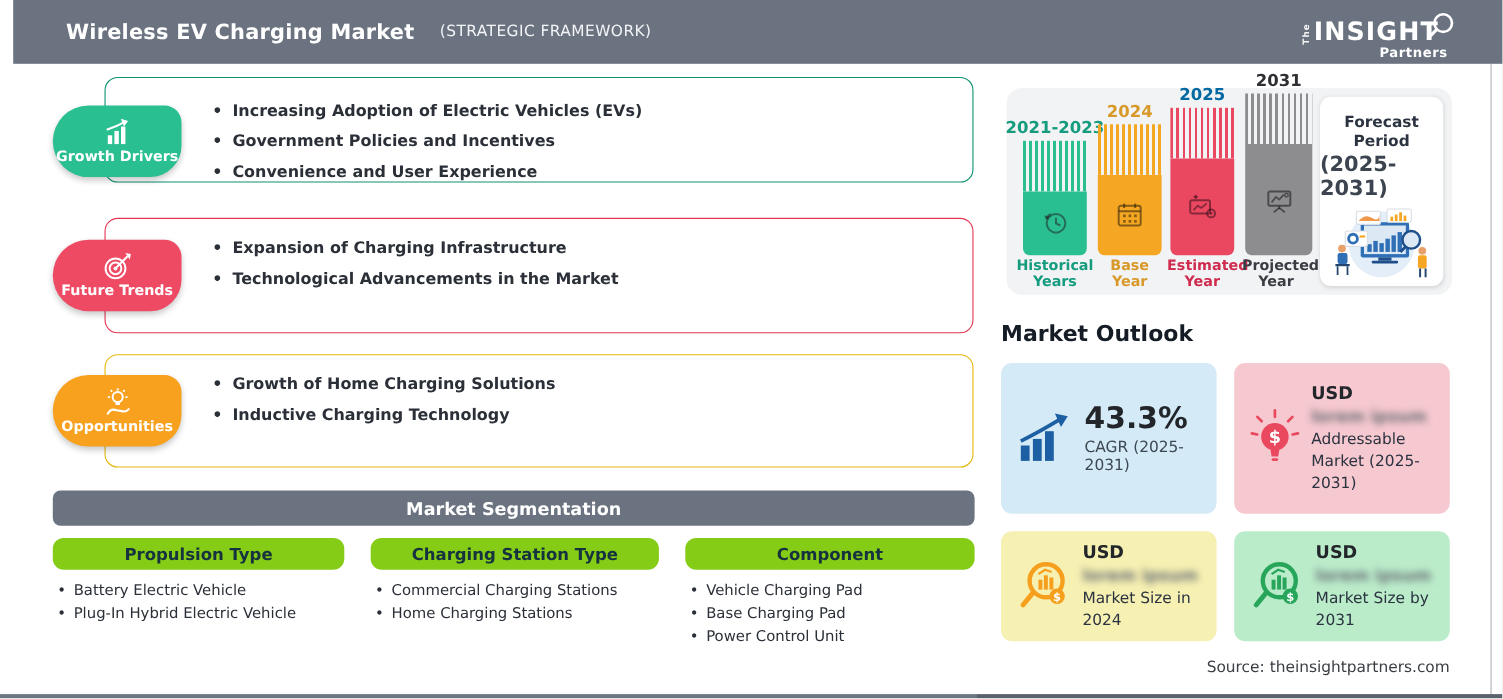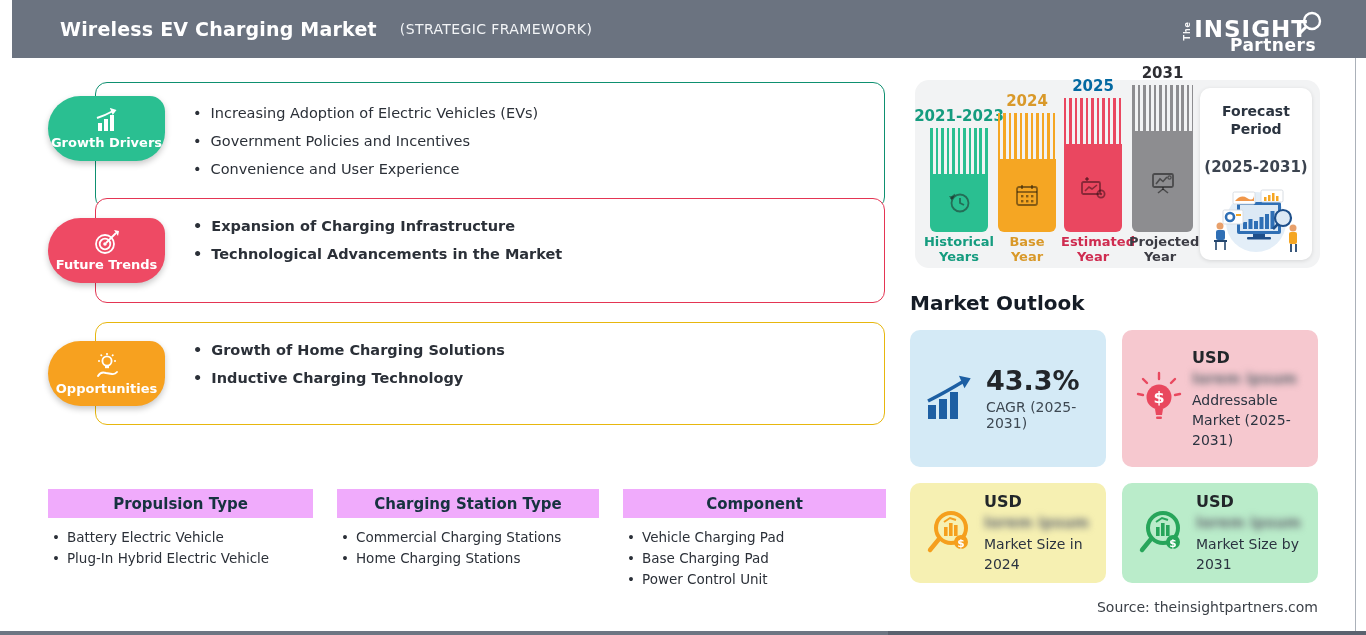--- a/index.html
+++ b/index.html
@@ -12,24 +12,24 @@
   .header {
     position:absolute; top:0; left:12px; width:1366px; height:58px;
     background:#6b7380; display:flex; align-items:center; padding:0 56px 0 48px;
   }
   .header-title { color:#ffffff; font-size:19px; font-weight:700; letter-spacing:.2px; }
   .header-subtitle { color:#f2f4f6; font-size:14px; font-weight:400; margin-left:23px; letter-spacing:.4px; }
   .logo { margin-left:auto; position:relative; display:flex; align-items:flex-start; color:#fff; padding-right:14px; }
   .logo-the { writing-mode:vertical-rl; transform:rotate(180deg); font-size:8px; font-weight:700; letter-spacing:1px; margin:3px 2px 0 0; opacity:.95; }
   .logo-insight { font-size:23px; font-weight:800; letter-spacing:1px; line-height:1; }
   .logo-mag { position:absolute; right:-2px; top:-8px; }
-  .logo-partners { position:absolute; right:6px; bottom:-14px; font-size:17px; font-weight:700; letter-spacing:.5px;margin-top:23px; }
+  .logo-partners { position:absolute; right:6px; bottom:-14px; font-size:12px; font-weight:700; letter-spacing:.5px;margin-top:23px; }
   
   .fw-box { position:absolute; left:95px; width:790px; border-radius:12px; background:#fff; }
-  .fw-box.green  { top:82px;  height:127px; border:1.6px solid #0e9070; }
+  .fw-box.green  { top:70px;  height:96px; border:1.6px solid #0e9070;font-weight:bold; }
   .fw-box.red    { top:198px; height:105px; border:1.6px solid #e43553; }
   .fw-box.yellow { top:322px; height:103px; border:1.6px solid #e7b70e; }
   .fw-list { list-style:none; padding:16px 20px 0 97px; }
   .fw-box.red .fw-list, .fw-box.yellow .fw-list { padding-top:13px;font-weight:bold; }
   .fw-list li { font-size:14.5px; color:#2b3038; line-height:28px; }
   .fw-list li::before { content:"•"; margin-right:9px; color:#2b3038; }
   .badge {
     position:absolute; left:48px; width:117px; height:65px; border-radius:34px 16px 30px 34px;
     display:flex; flex-direction:column; align-items:center; justify-content:center; gap:1px;
     box-shadow:0 3px 6px rgba(0,0,0,.22); z-index:3;
@@ -39,21 +39,21 @@
   .badge.yellow { top:341px; background:#f7a11f; }
   .badge-label { color:#fff; font-size:13px; font-weight:700; white-space:nowrap; }
   
   .seg-bar {
     position:absolute; left:48px; top:446px; width:838px; height:32px; background:#6b7380;
     border-radius:7px; display:flex; align-items:center; justify-content:center;
     color:#fff; font-size:16px; font-weight:700;
   }
   .seg-cols { position:absolute; left:48px; top:489px; width:838px; display:grid; grid-template-columns:265px 262px 263px; column-gap:24px; }
   .seg-head {
-    height:29px; background:#f0abfc; border-radius:0; display:flex; align-items:center; justify-content:center;
+    height:29px; background:#84cc16; border-radius:10px; display:flex; align-items:center; justify-content:center;
     color:#16323f; font-size:15px; font-weight:700;
   }
   .seg-list { list-style:none; padding:9px 0 0 4px; }
   .seg-list li { font-size:13.5px; color:#2b3038; line-height:21px; }
   .seg-list li::before { content:"•"; margin-right:7px; }
   
   .timeline { position:absolute; left:915px; top:80px; width:405px; height:188px; background:#f2f3f4; border-radius:14px; }
   .tl-bar { position:absolute; bottom:36px; display:flex; flex-direction:column; align-items:center; }
   .tl-bar .year { font-size:15px; font-weight:800; white-space:nowrap; margin-bottom:3px; }
   .tl-body { width:100%; display:flex; flex-direction:column; }
@@ -66,21 +66,21 @@
   .tl-caption { position:absolute; bottom:4px; font-size:13px; font-weight:700; text-align:center; line-height:15px; }
   .tl-cap1 { left:0px;   width:88px; color:#159c7f; }
   .tl-cap2 { left:88px;  width:48px; color:#d9992a; }
   .tl-cap3 { left:146px; width:64px; color:#cf2c50; }
   .tl-cap4 { left:214px; width:62px; color:#3c3c44; }
   .forecast-card {
     position:absolute; left:285px; top:8px; width:112px; height:172px; background:#ffffff; border-radius:10px;
     box-shadow:0 1px 4px rgba(0,0,0,.12); display:flex; flex-direction:column; align-items:center; padding-top:14px;
   }
   .forecast-l1 { font-size:14px; font-weight:800; color:#2b3440; text-align:center; line-height:18px; white-space:pre-line; }
-  .forecast-l2 { font-size:15px; font-weight:600; color:#3c4450; margin-top:20px; }
+  .forecast-l2 { font-size:19px; font-weight:600; color:#3c4450; margin-top:0; }
   .forecast-illus { margin-top:auto; margin-bottom:6px; }
   
   .outlook-title { position:absolute; left:910px; top:291px; font-size:20px; font-weight:800; color:#151c26; }
   .cards { position:absolute; left:910px; top:330px; width:408px; display:grid; grid-template-columns:196px 196px; grid-template-rows:137px 100px; gap:16px; }
   .card { border-radius:10px; display:flex; align-items:center; padding:0 10px 0 14px; gap:10px; }
   .card.blue   { background:#d4eaf6; }
   .card.pink   { background:#f6c8cf; align-items:center; }
   .card.yellow { background:#f6f0b2; }
   .card.green  { background:#baecca; }
   .card-big { font-size:27px; font-weight:800; color:#22262a; line-height:30px; }
@@ -170,20 +170,23 @@
         <line x1="8" y1="9" x2="6" y2="9" stroke="#fff" stroke-width="1.6"></line>
         <line x1="22" y1="9" x2="24" y2="9" stroke="#fff" stroke-width="1.6"></line>
         <line x1="10" y1="4" x2="8.6" y2="2.6" stroke="#fff" stroke-width="1.6"></line>
         <line x1="20" y1="4" x2="21.4" y2="2.6" stroke="#fff" stroke-width="1.6"></line>
         <path d="M6,24 Q9,19 14,21 L20,22 Q23,22.5 25,20" fill="none" stroke="#fff" stroke-width="1.9" stroke-linecap="round"></path>
       </svg>
     </span>
     <span class="badge-label">Opportunities</span>
   </div>
 
+  <div class="seg-bar">
+    <span>Market Segmentation</span>
+  </div>
   <div class="seg-cols">
     <div>
       <div class="seg-head">Propulsion Type</div>
       <ul class="seg-list">
         <li>Battery Electric Vehicle</li>
         <li>Plug-In Hybrid Electric Vehicle</li>
       </ul>
     </div>
     <div>
       <div class="seg-head">Charging Station Type</div>

